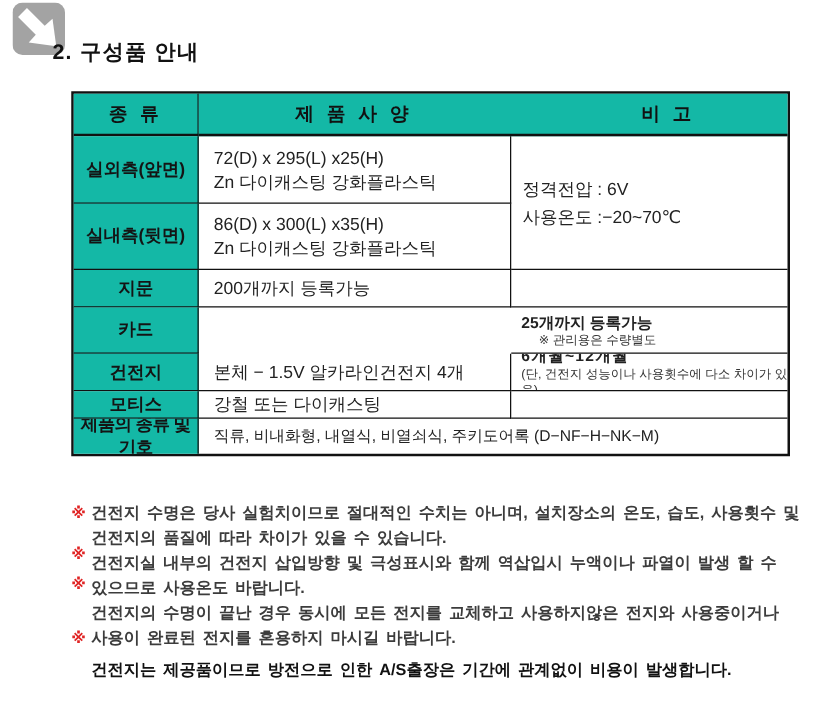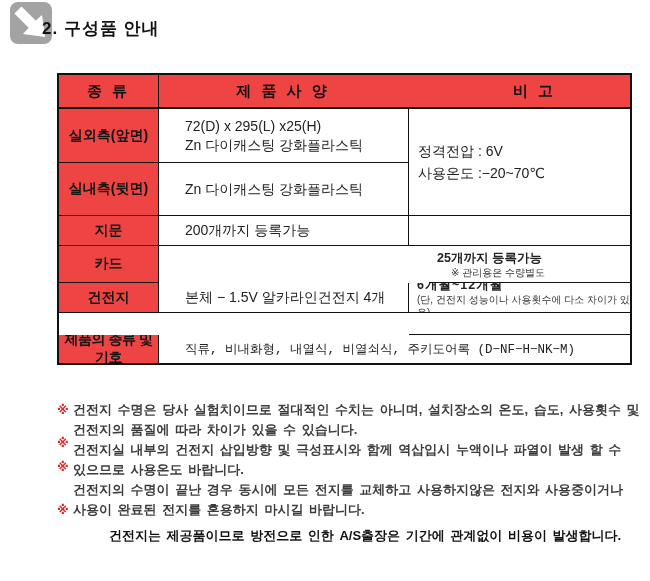--- a/index.html
+++ b/index.html
@@ -2,58 +2,58 @@
 <html><head>
 <meta charset="utf-8">
 <style>
   html,body{margin:0;padding:0;background:#fff;}
   body{width:650px;height:581px;position:relative;overflow:hidden;
        font-family:"Liberation Sans","DejaVu Sans",sans-serif;color:#1a1a1a;}
 
   
   .title-block{position:absolute;left:0;top:0;width:650px;height:50px;}
   .title-icon{position:absolute;left:10px;top:2px;width:42px;height:42px;}
-  .page-title{position:absolute;left:42px;top:17px;margin:0;
+  .page-title{position:absolute;left:42px;top:30px;margin:0;
               font-size:17px;font-weight:bold;color:#111;letter-spacing:1px;z-index:2;}
 
   
   .spec-table{position:absolute;left:57px;top:73px;width:575px;height:292px;
               border:2px solid #111;display:grid;box-sizing:border-box;
               grid-template-columns:100px 250px 221px;
               grid-template-rows:34px 54px 53px 30px 37px 30px 22px 28px;}
   .cell{border-right:1px solid #111;border-bottom:1px solid #111;
         display:flex;align-items:center;box-sizing:border-box;overflow:hidden;}
-  .gray{background:#ef4444;}
+  .gray{background:#14b8a6;}
   .center{justify-content:center;text-align:center;}
   .kind{font-weight:bold;font-size:14px;color:#141414;}
   .kind-small{font-weight:bold;font-size:14px;letter-spacing:-0.5px;}
-  .spec{font-size:14px;color:#222;padding-left:26px;}
+  .spec{font-size:14px;color:#222;padding-left:12px;}
   .two-line{flex-direction:column;justify-content:center;align-items:flex-start;line-height:19px;}
   .no-right{border-right:none;}
   .no-bottom{border-bottom:none;}
   .head{font-weight:bold;font-size:15px;letter-spacing:3px;color:#111;
         border-bottom-width:2px;}
   .head-split{display:flex;padding:0;}
   .head-split .h-spec{width:248px;text-align:center;}
   .head-split .h-remark{flex:1;text-align:center;}
   .remark{font-size:14px;color:#222;padding-left:9px;line-height:22px;}
   .remark-sub{font-size:10px;color:#333;line-height:13px;padding-left:14px;}
   .remark-main{font-size:12.5px;font-weight:bold;color:#222;line-height:16px;}
   .remark-two{flex-direction:column;justify-content:center;align-items:flex-start;padding-left:8px;}
-  .spec-wide{font-size:12.5px;font-family:Liberation Mono, monospace;}
+  .spec-wide{font-size:12.5px;}
 
   
   .footnotes{position:absolute;left:57px;top:400px;width:586px;}
   .fn-line{display:flex;min-height:20px;line-height:20px;
            font-size:13px;font-weight:bold;color:#3c3c3c;word-spacing:2px;}
   .fn-marker{width:16px;flex:0 0 16px;color:#e02424;font-size:12px;position:relative;}
   .fn-marker.raise7{top:-7px;}
   .fn-marker.raise3{top:-3px;}
   .fn-text{flex:1;}
-  .fn-line.last{margin-top:6px;color:#111;gap:36px;}
+  .fn-line.last{margin-top:6px;color:#111;}
 </style>
 </head>
 <body>
 
 <div class="title-block">
   <span class="title-icon">
     <svg width="42" height="42" viewBox="0 0 42 42">
       <rect x="0" y="0" width="42" height="42" rx="8" fill="#a3a3a3"></rect>
       <path d="M8 8 L23 23" stroke="#ffffff" stroke-width="10" stroke-linecap="butt"></path>
       <polygon points="35,35 13,32 22,22 32,13" fill="#ffffff"></polygon>
@@ -75,40 +75,43 @@
     <span>72(D) x 295(L) x25(H)</span>
     <span>Zn 다이캐스팅 강화플라스틱</span>
   </div>
   <div class="cell remark two-line no-right" style="grid-area:2/3/4/4;padding-left:9px;">
     <span>정격전압 : 6V</span>
     <span>사용온도 :−20~70℃</span>
   </div>
 
   <div class="cell gray center kind" style="grid-area:3/1/4/2;">실내측(뒷면)</div>
   <div class="cell spec two-line" style="grid-area:3/2/4/3;">
+    <span>86(D) x 300(L) x35(H)</span>
     <span>Zn 다이캐스팅 강화플라스틱</span>
   </div>
 
   <div class="cell gray center kind" style="grid-area:4/1/5/2;">지문</div>
   <div class="cell spec" style="grid-area:4/2/5/3;">200개까지 등록가능</div>
   <div class="cell no-right" style="grid-area:4/3/5/4;"></div>
 
   <div class="cell gray center kind" style="grid-area:5/1/6/2;">카드</div>
-  <div class="cell no-right remark-two" style="grid-area:5/3/6/4;margin-left:20px;">
+  <div class="cell no-right remark-two" style="grid-area:5/3/6/4;">
     <span class="remark-main">25개까지 등록가능</span>
     <span class="remark-sub">※ 관리용은 수량별도</span>
   </div>
 
   <div class="cell gray center kind" style="grid-area:6/1/7/2;">건전지</div>
   <div class="cell spec" style="grid-area:6/2/7/3;">본체 − 1.5V 알카라인건전지 4개</div>
   <div class="cell no-right remark-two" style="grid-area:6/3/7/4;">
     <span class="remark-main" style="letter-spacing:1px;">6개월~12개월</span>
     <span class="remark-sub" style="padding-left:0;">(단, 건전지 성능이나 사용횟수에 다소 차이가 있음)</span>
   </div>
 
+  <div class="cell gray center kind" style="grid-area:7/1/8/2;">모티스</div>
+  <div class="cell spec" style="grid-area:7/2/8/3;">강철 또는 다이캐스팅</div>
   <div class="cell no-right" style="grid-area:7/3/8/4;"></div>
 
   <div class="cell gray center kind kind-small no-bottom" style="grid-area:8/1/9/2;">제품의 종류 및 기호</div>
   <div class="cell spec spec-wide no-right no-bottom" style="grid-area:8/2/9/4;">직류, 비내화형, 내열식, 비열쇠식, 주키도어록 (D−NF−H−NK−M)</div>
 </div>
 
 <div class="footnotes">
   <div class="fn-line">
     <span class="fn-marker">※</span>
     <span class="fn-text">건전지 수명은 당사 실험치이므로 절대적인 수치는 아니며, 설치장소의 온도, 습도, 사용횟수 및</span>

